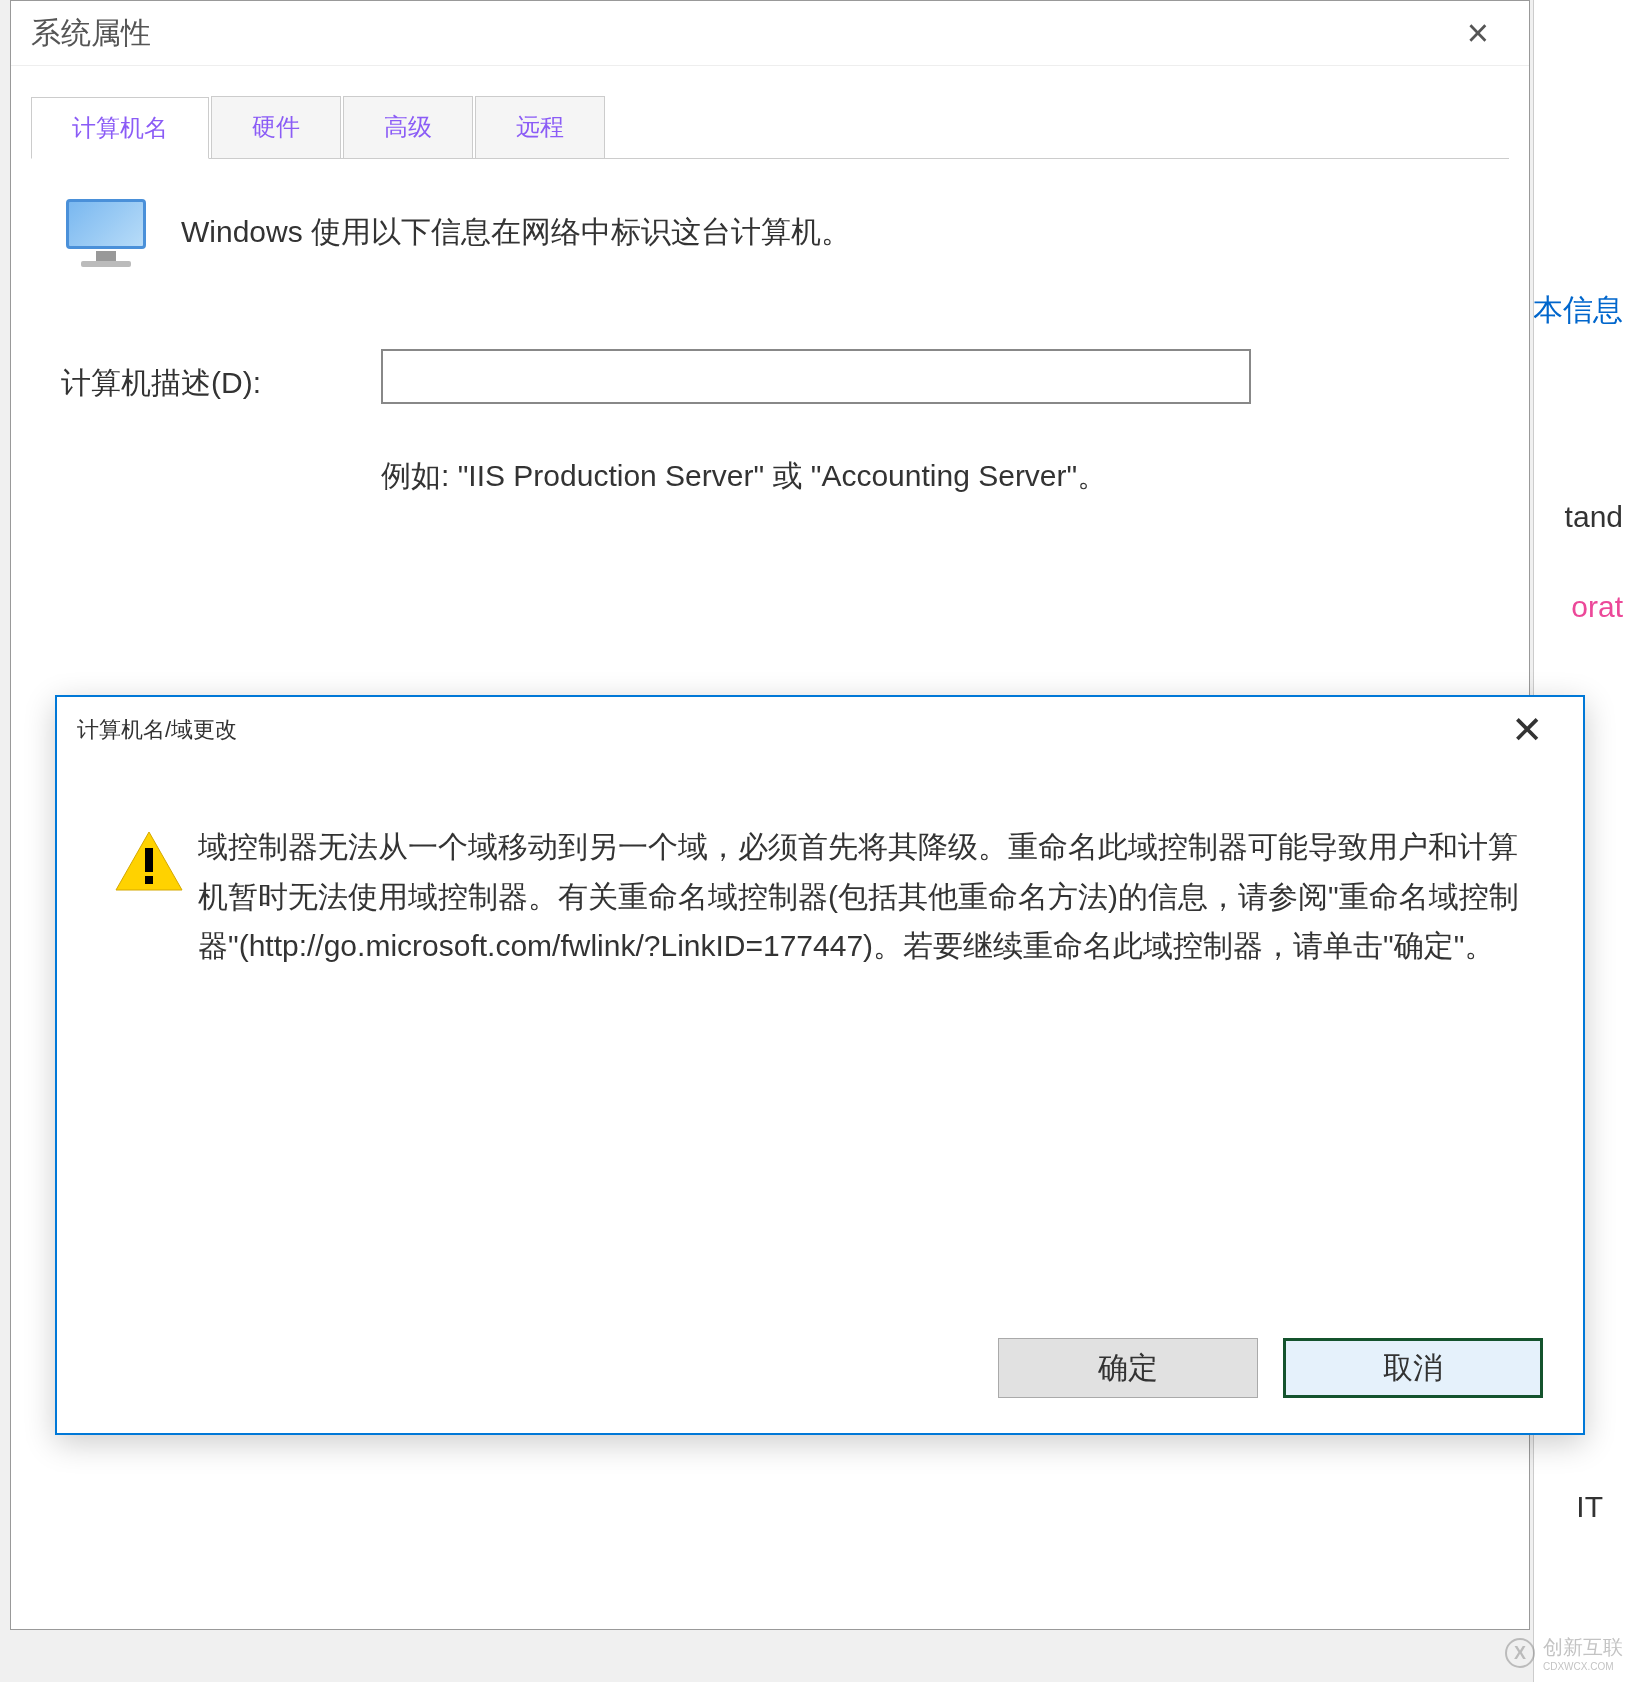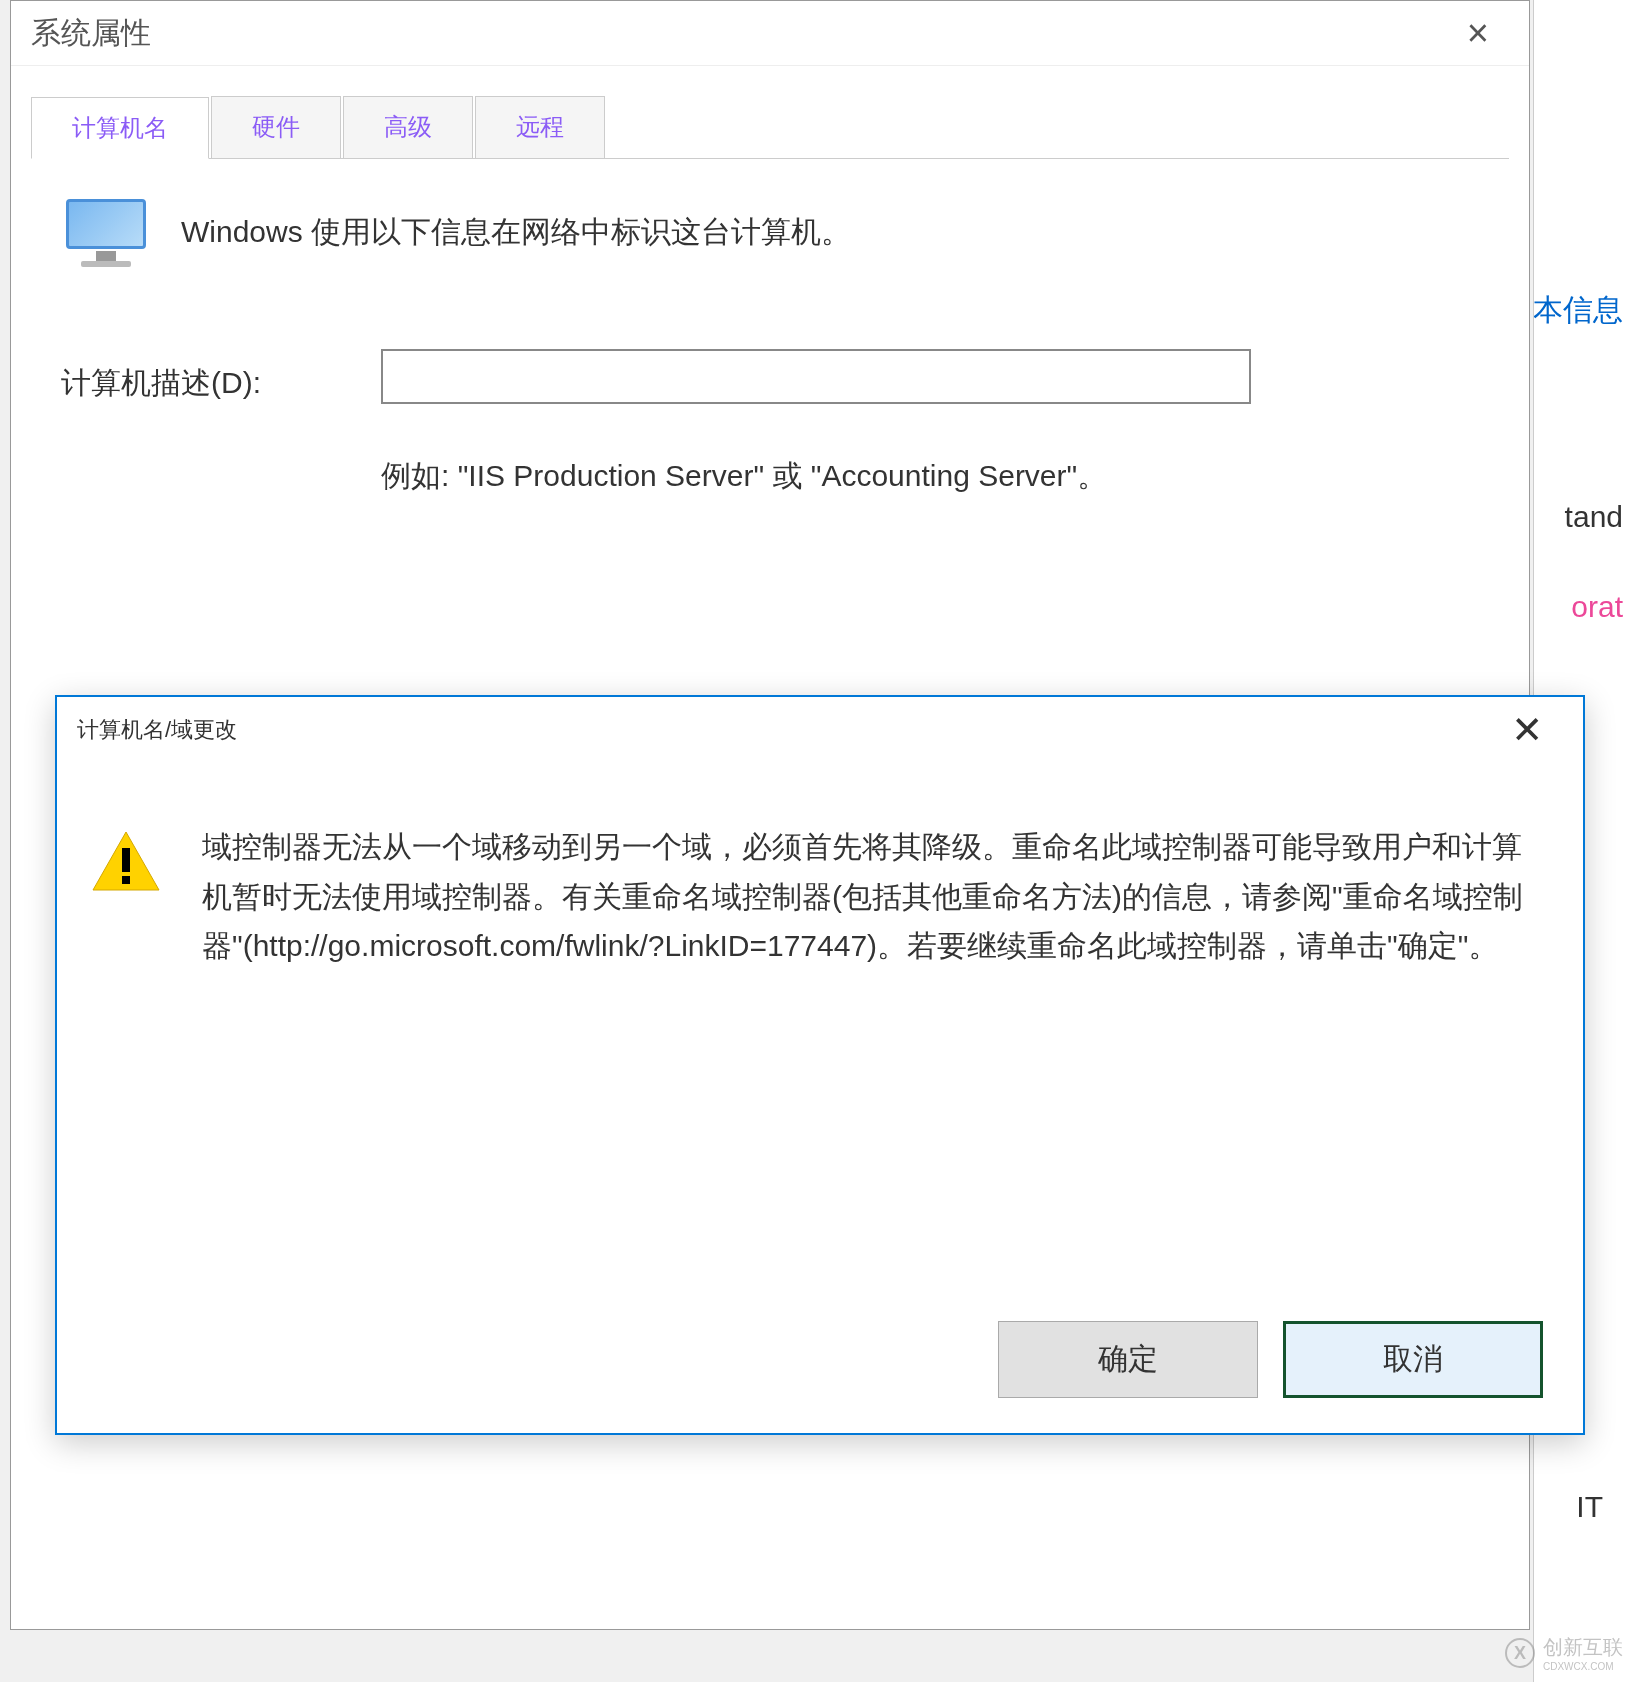--- a/index.html
+++ b/index.html
@@ -37,26 +37,26 @@
     .form-label { font-size: 30px; color: #333; width: 290px; padding-top: 12px; }
     .form-input { width: 870px; height: 55px; border: 2px solid #888; font-size: 28px; padding: 0 10px; }
     .form-hint { font-size: 30px; color: #333; margin-left: 320px; margin-top: 20px; line-height: 1.6; max-width: 870px; }
     
     
     .modal { position: absolute; left: 55px; top: 695px; width: 1530px; height: 740px; background: #fff; border: 2px solid #0078d7; box-shadow: 0 8px 30px rgba(0,0,0,0.2); }
     .modal-titlebar { height: 65px; display: flex; align-items: center; padding: 0 20px; }
     .modal-titlebar .title { font-size: 22px; color: #333; flex: 1; }
     .modal-titlebar .close { font-size: 38px; color: #333; cursor: pointer; padding: 0 20px; line-height: 1; }
     
-    .modal-body { padding: 60px 50px 40px 34px; display: flex; gap: 41px; align-items: flex-start; }
+    .modal-body { padding: 60px 50px 40px 57px; display: flex; gap: 14px; align-items: flex-start; }
     .warn-icon { width: 70px; height: 62px; flex-shrink: 0; margin-top: 8px; }
     .modal-text { font-size: 30px; color: #333; line-height: 1.65; }
     
     .modal-buttons { position: absolute; bottom: 35px; right: 40px; display: flex; gap: 25px; }
-    .btn { width: 260px; height: 77px; font-size: 30px; color: #333; background: #e1e1e1; border: 1px solid #aaa; cursor: pointer; display: flex; align-items: center; justify-content: center; }
+    .btn { width: 260px; height: 60px; font-size: 30px; color: #333; background: #e1e1e1; border: 1px solid #aaa; cursor: pointer; display: flex; align-items: center; justify-content: center; }
     .btn.primary { border: 3px solid #14532d; background: #e5f1fb; }
     
     
     .watermark { position: absolute; right: 10px; bottom: 10px; opacity: 0.5; font-size: 20px; color: #888; display: flex; align-items: center; gap: 8px; }
     .watermark .wm-icon { width: 30px; height: 30px; border: 2px solid #888; border-radius: 50%; display: flex; align-items: center; justify-content: center; font-size: 18px; font-weight: bold; }
     .watermark .wm-sub { font-size: 10px; display: block; }
   </style>
 </head>
 <body>
 

